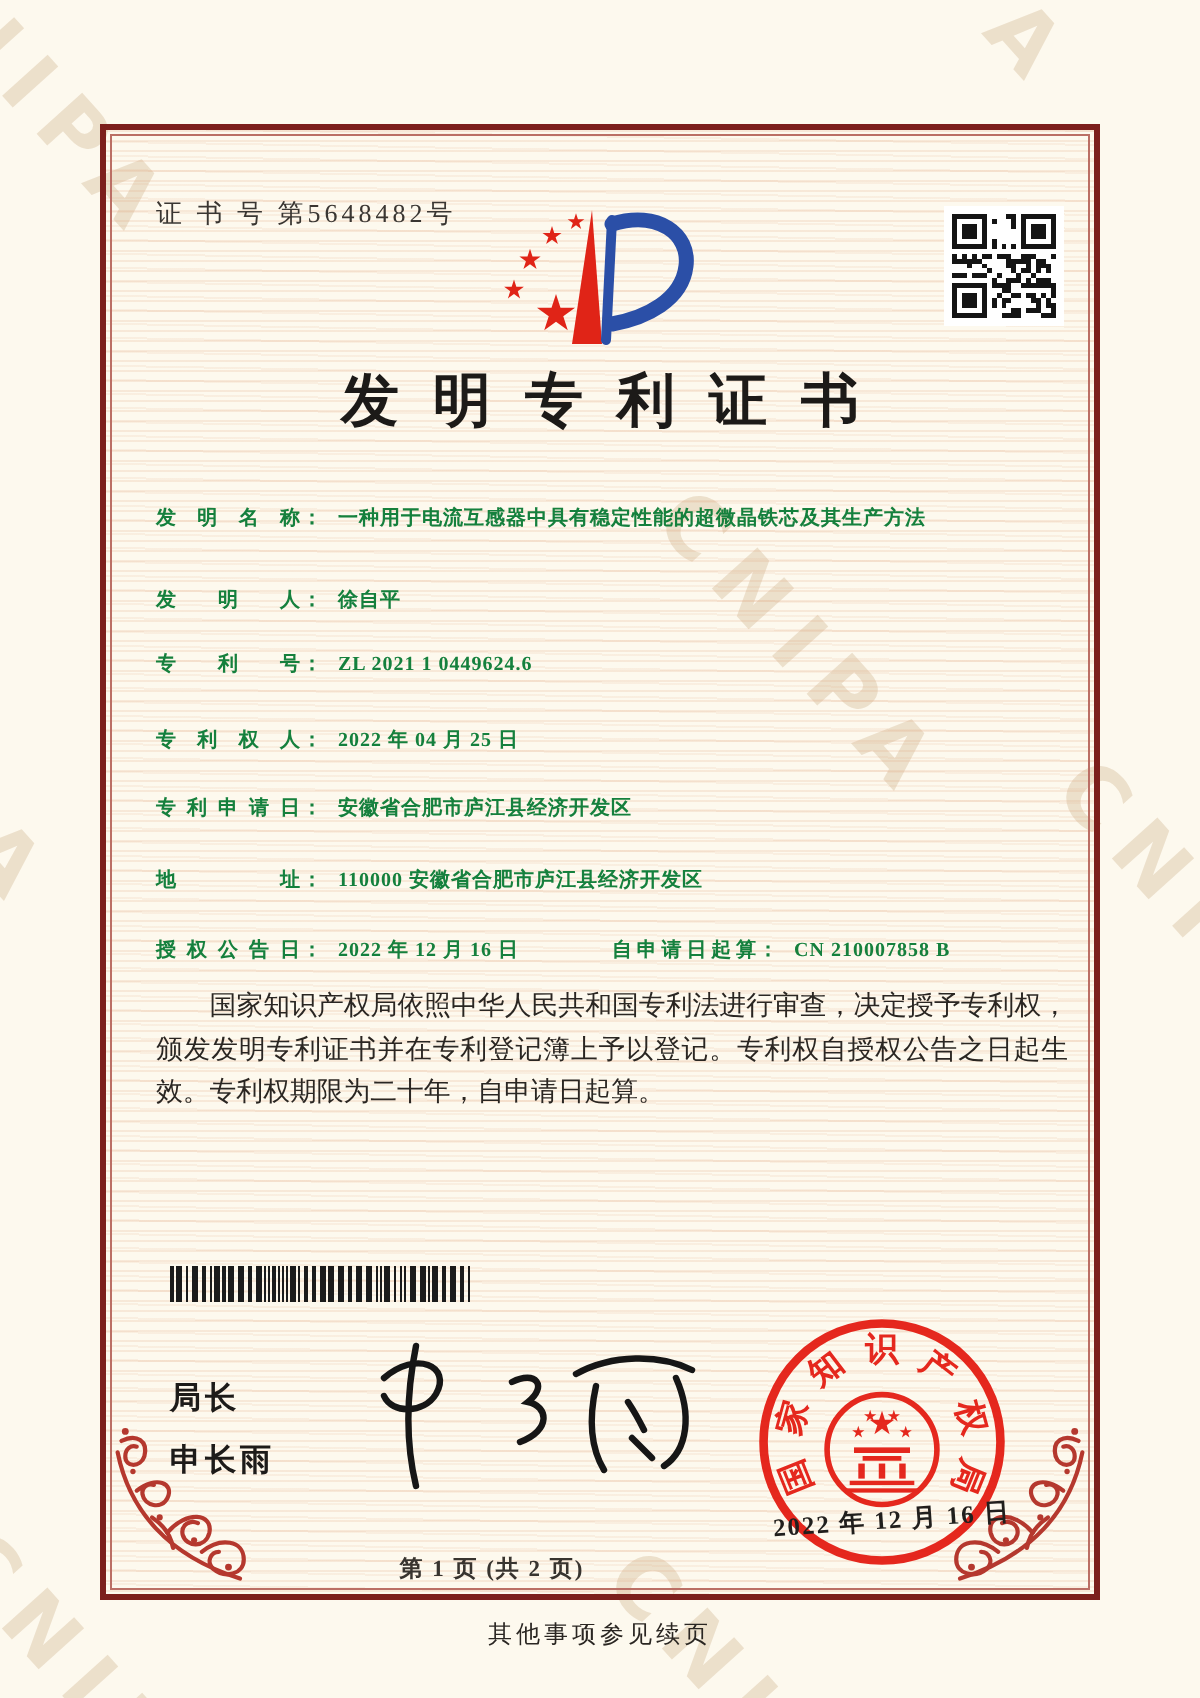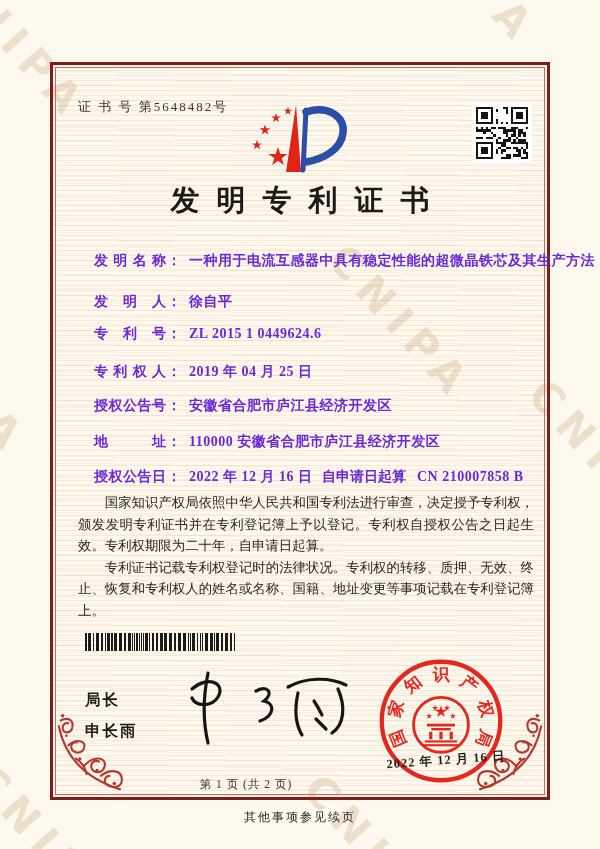--- a/index.html
+++ b/index.html
@@ -43,22 +43,22 @@
   }
   .qr svg{display:block;width:52px;height:52px;}
   .title{
     position:absolute;left:0;top:181px;width:600px;z-index:5;
     text-align:center;font-size:29px;font-weight:700;color:#1c1a18;
     letter-spacing:17px;text-indent:17px;
   }
   
   .fields{position:absolute;left:78px;top:252px;width:468px;z-index:5;}
   .frow{
-    position:absolute;left:16px;white-space:nowrap;
-    font-size:14px;font-weight:700;color:#6d28d9;
+    position:absolute;left:0;white-space:nowrap;
+    font-size:10px;font-weight:700;color:#15803d;
   }
   .flabel{display:inline-block;width:72px;text-align:justify;text-align-last:justify;vertical-align:bottom;}
   .fcolon{margin-left:1px;}
   .fval{margin-left:8px;letter-spacing:0.5px;}
   .g2{position:absolute;left:228px;top:0;white-space:nowrap;}
   
   .legal{
     position:absolute;left:78px;top:492px;width:456px;z-index:5;
     font-size:13.4px;line-height:21.5px;color:#2a2622;text-align:justify;
   }
@@ -78,21 +78,21 @@
   }
   .signature{position:absolute;left:172px;top:663px;z-index:6;}
   .seal{position:absolute;left:378px;top:658px;z-index:6;opacity:0.92;}
   .seal-date{
     position:absolute;left:366px;top:752px;width:160px;z-index:7;
     text-align:center;font-size:12.5px;font-weight:700;color:#211f1d;
     letter-spacing:1px;transform:rotate(-4deg);
   }
   .page-no{
     position:absolute;left:0;top:777px;width:492px;z-index:5;
-    text-align:center;font-size:11.5px;color:#38342f;letter-spacing:1px;
+    text-align:center;font-size:11.5px;color:#38342f;letter-spacing:1px;font-weight:bold;
   }
   .cont-note{
     position:absolute;left:0;top:809px;width:600px;z-index:5;
     text-align:center;font-size:12px;color:#2a2622;letter-spacing:2px;
   }
 </style>
 </head>
 <body>
 
 <svg width="0" height="0" style="position:absolute" aria-hidden="true">
@@ -379,42 +379,41 @@
 <div class="title">发明专利证书</div>
 
 <div class="fields">
   <div class="frow" style="top:0px">
     <span class="flabel">发明名称</span><span class="fcolon">：</span><span class="fval">一种用于电流互感器中具有稳定性能的超微晶铁芯及其生产方法</span>
   </div>
   <div class="frow" style="top:41px">
     <span class="flabel">发明人</span><span class="fcolon">：</span><span class="fval">徐自平</span>
   </div>
   <div class="frow" style="top:73px">
-    <span class="flabel">专利号</span><span class="fcolon">：</span><span class="fval">ZL 2015 1 0449624.6</span>
+    <span class="flabel">专利号</span><span class="fcolon">：</span><span class="fval">ZL 2021 1 0449624.6</span>
   </div>
   <div class="frow" style="top:111px">
-    <span class="flabel">专利权人</span><span class="fcolon">：</span><span class="fval">2019 年 04 月 25 日</span>
+    <span class="flabel">专利权人</span><span class="fcolon">：</span><span class="fval">2022 年 04 月 25 日</span>
   </div>
   <div class="frow" style="top:145px">
-    <span class="flabel">授权公告号</span><span class="fcolon">：</span><span class="fval">安徽省合肥市庐江县经济开发区</span>
+    <span class="flabel">专利申请日</span><span class="fcolon">：</span><span class="fval">安徽省合肥市庐江县经济开发区</span>
   </div>
   <div class="frow" style="top:181px">
     <span class="flabel">地址</span><span class="fcolon">：</span><span class="fval">110000 安徽省合肥市庐江县经济开发区</span>
   </div>
   <div class="frow" style="top:216px">
     <span class="flabel">授权公告日</span><span class="fcolon">：</span><span class="fval">2022 年 12 月 16 日</span>
     <span class="g2">
       <span class="flabel">自申请日起算</span><span class="fcolon">：</span><span class="fval">CN 210007858 B</span>
     </span>
   </div>
 </div>
 
 <div class="legal">
   <p>国家知识产权局依照中华人民共和国专利法进行审查，决定授予专利权，颁发发明专利证书并在专利登记簿上予以登记。专利权自授权公告之日起生效。专利权期限为二十年，自申请日起算。</p>
-  <p>专利证书记载专利权登记时的法律状况。专利权的转移、质押、无效、终止、恢复和专利权人的姓名或名称、国籍、地址变更等事项记载在专利登记簿上。</p>
 </div>
 
 <div class="barcode" id="barcode">
     <i style="width:2px"></i>
     <s style="width:1px"></s>
     <i style="width:3px"></i>
     <s style="width:2px"></s>
     <i style="width:1px"></i>
     <s style="width:2px"></s>
     <i style="width:3px"></i>

